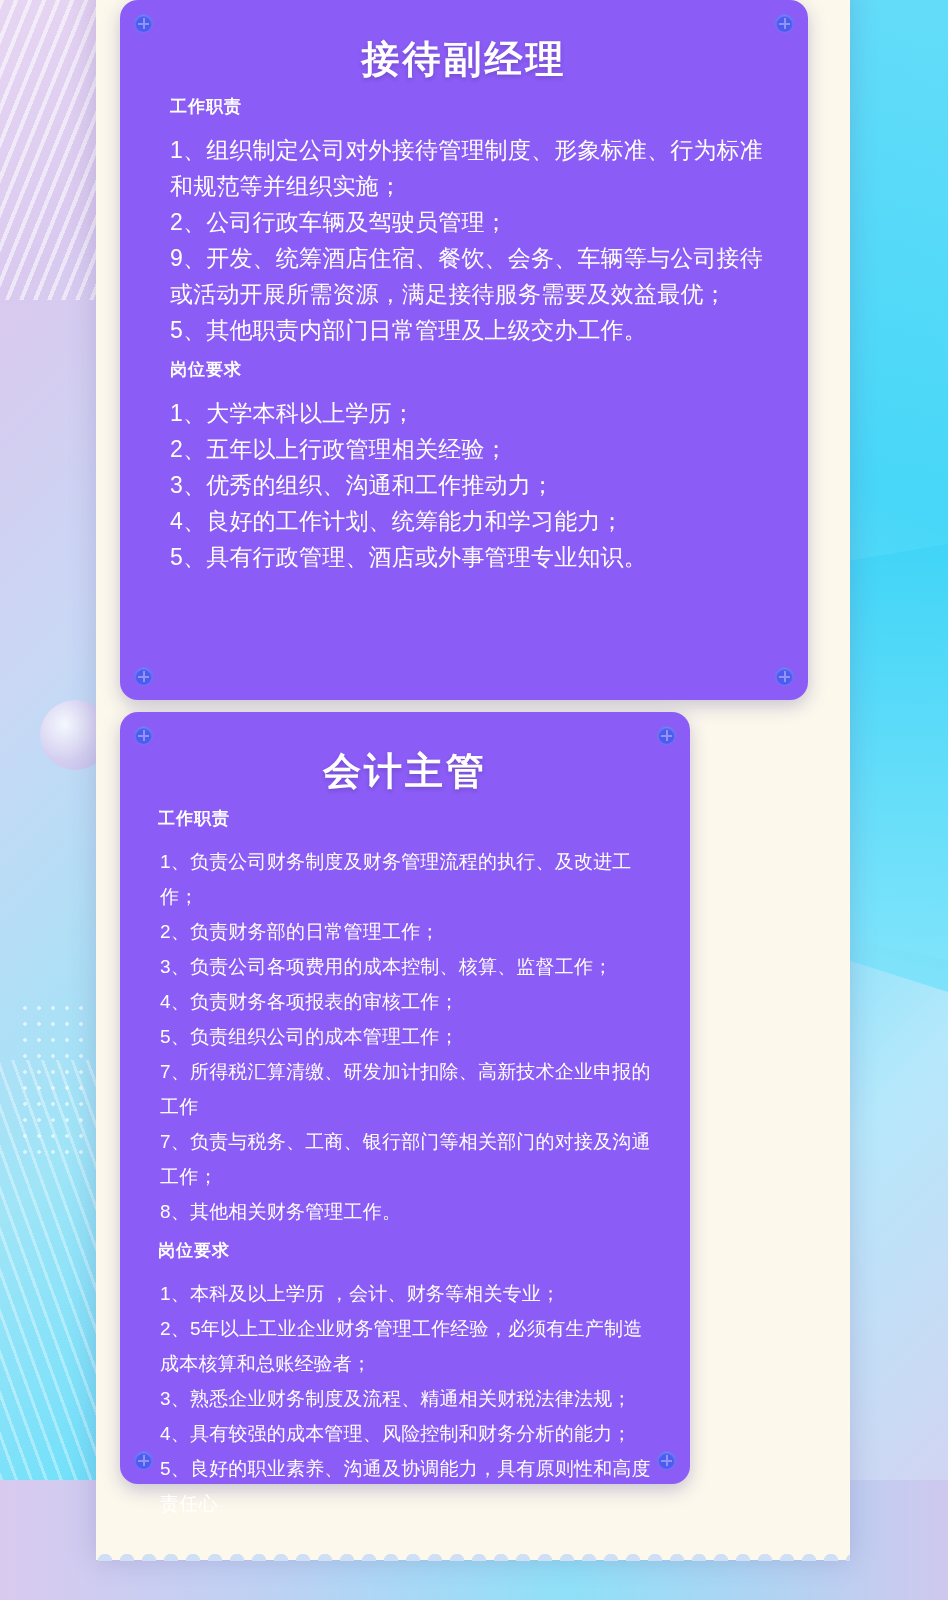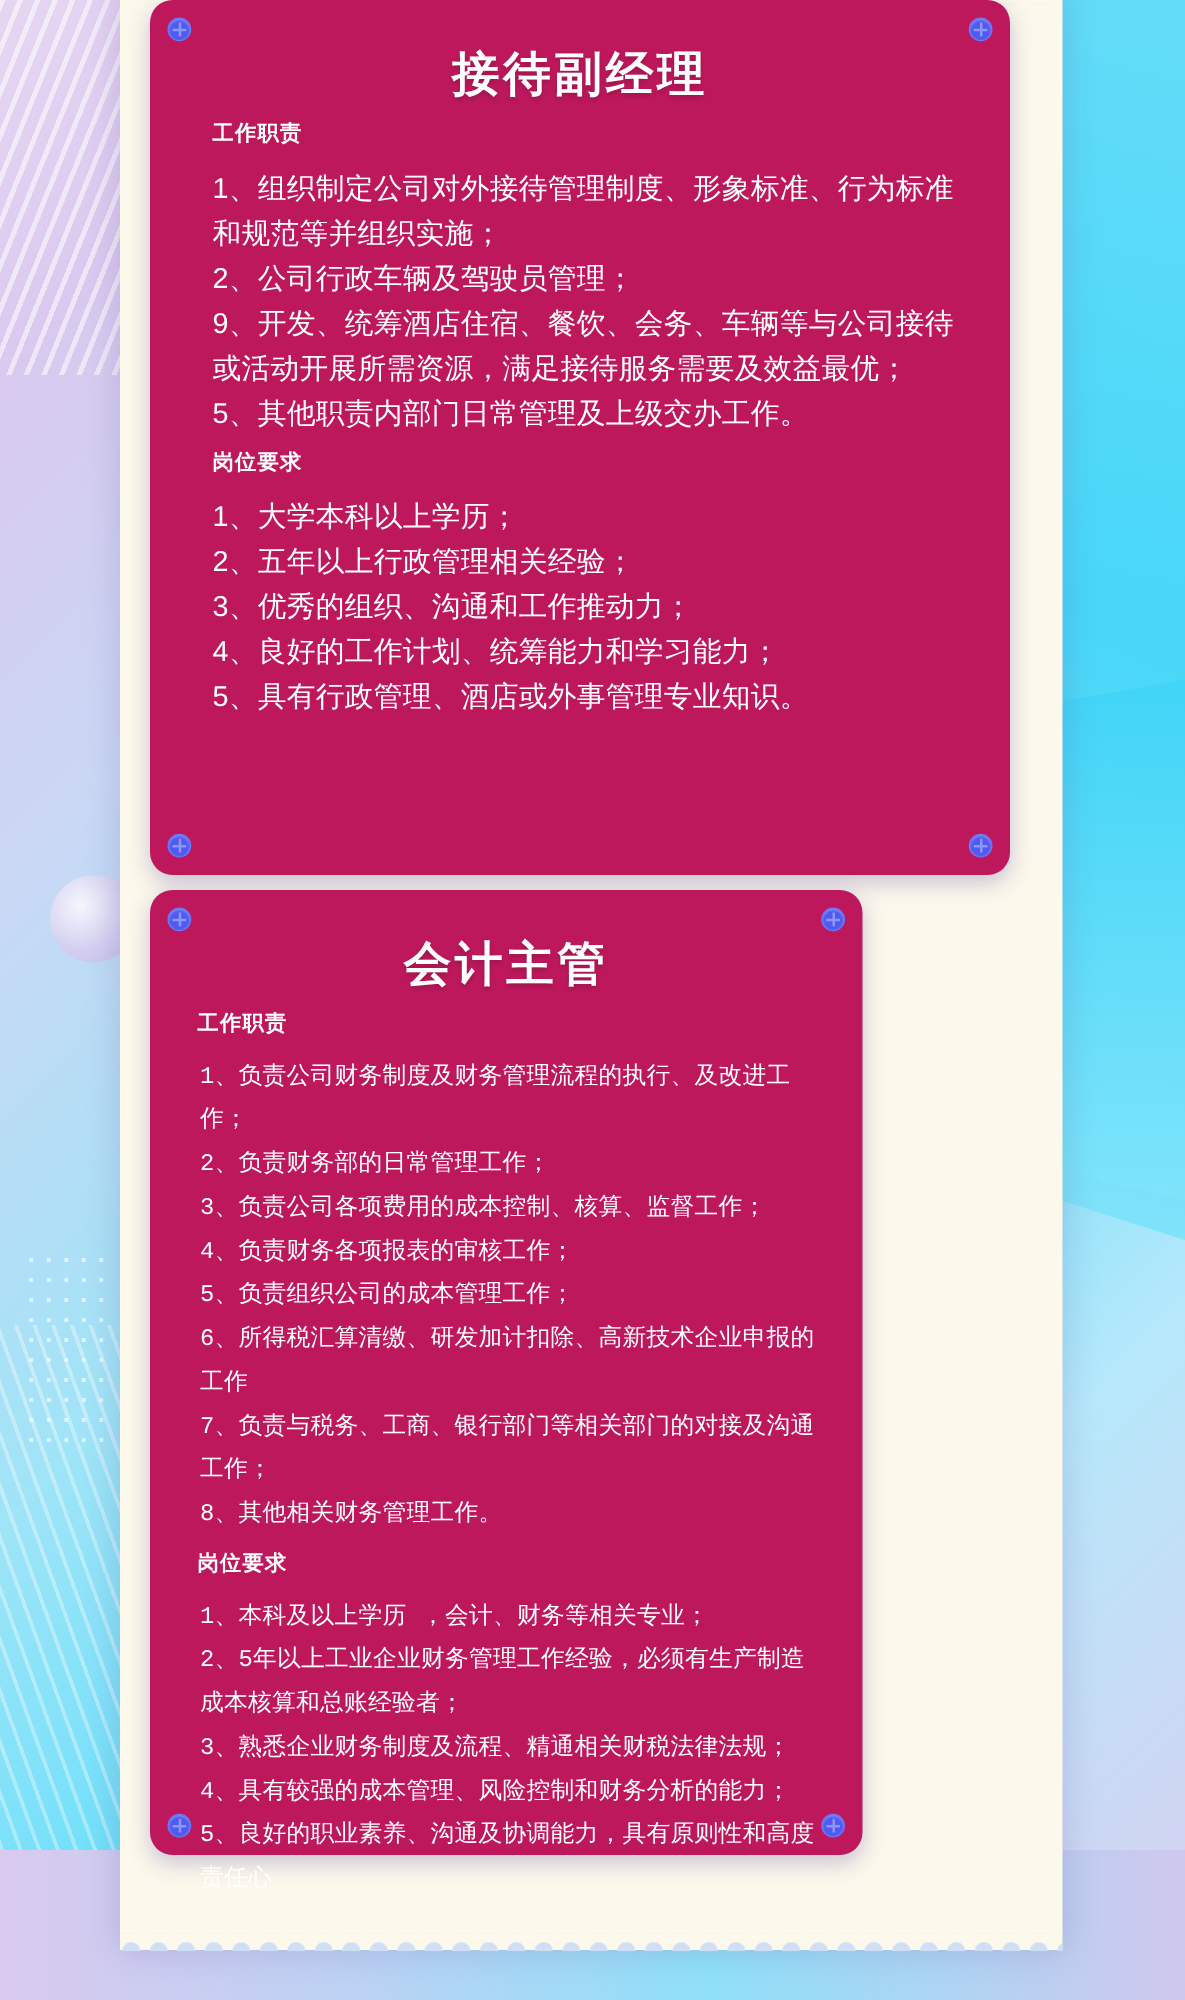--- a/index.html
+++ b/index.html
@@ -60,21 +60,21 @@
     background:
       radial-gradient(circle at 9px 0,#cfe0f6 7px,transparent 7.5px) repeat-x;
     background-size:22px 14px;
   }
   .sheet:before{top:-1px;}
   .sheet:after{bottom:-1px;transform:scaleY(-1);}
   
   .wrap{position:absolute;left:0;top:0;width:948px;height:1600px;}
   .card{
     position:absolute;
-    background:#be185d;
+    background:#8b5cf6;
     border-radius:18px;
     box-shadow:0 6px 18px rgba(40,40,130,.25);
     color:#ffffff;
     padding:0 28px;
     box-sizing:border-box;
   }
   .card-1{left:120px;top:0px;width:688px;height:700px;}
   .card-2{left:120px;top:712px;width:570px;height:772px;}
   .screw{
     position:absolute;width:17px;height:17px;border-radius:50%;
@@ -114,21 +114,21 @@
     padding:0 4px 0 22px;
   }
   .card-2 ul.lines{padding-left:12px;}
   ul.lines li{
     font-size:19.5px;
     line-height:35px;
     margin:0;
     letter-spacing:.2px;
   }
   .card-1 ul.lines li{font-size:23px;line-height:36px;}
-  .card-2 ul.lines li{font-size:19px;line-height:35px;font-family:Liberation Mono, monospace;}
+  .card-2 ul.lines li{font-size:19px;line-height:35px;}
 </style>
 </head>
 <body>
 
 <div class="bg">
   <div class="bg-base"></div>
   <div class="bg-cyan"></div>
   <div class="bg-cyan2"></div>
   <div class="bg-stripes"></div>
   <div class="bg-stripes2"></div>
@@ -175,21 +175,21 @@
 
     <h1 class="card-title">会计主管</h1>
 
     <h2 class="section-head">工作职责</h2>
     <ul class="lines">
       <li>1、负责公司财务制度及财务管理流程的执行、及改进工作；</li>
       <li>2、负责财务部的日常管理工作；</li>
       <li>3、负责公司各项费用的成本控制、核算、监督工作；</li>
       <li>4、负责财务各项报表的审核工作；</li>
       <li>5、负责组织公司的成本管理工作；</li>
-      <li>6、所得税汇算清缴、研发加计扣除、高新技术企业申报的工作</li>
+      <li>7、所得税汇算清缴、研发加计扣除、高新技术企业申报的工作</li>
       <li>7、负责与税务、工商、银行部门等相关部门的对接及沟通工作；</li>
       <li>8、其他相关财务管理工作。</li>
     </ul>
 
     <h2 class="section-head">岗位要求</h2>
     <ul class="lines">
       <li>1、本科及以上学历 ，会计、财务等相关专业；</li>
       <li>2、5年以上工业企业财务管理工作经验，必须有生产制造成本核算和总账经验者；</li>
       <li>3、熟悉企业财务制度及流程、精通相关财税法律法规；</li>
       <li>4、具有较强的成本管理、风险控制和财务分析的能力；</li>

